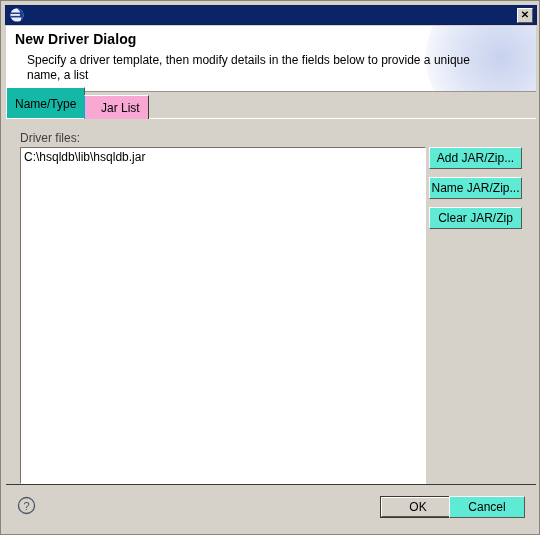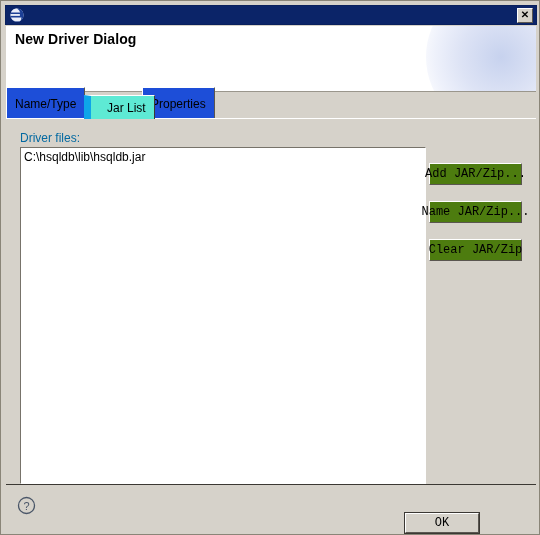--- a/index.html
+++ b/index.html
@@ -114,37 +114,37 @@
     left: 5px;
     top: 94px;
     width: 530px;
     height: 24px;
   }
   .tab {
     position: absolute;
     bottom: 0;
     height: 32px;
     box-sizing: border-box;
-    background: #1d4ed8;
+    background: #14b8a6;
     border-top: 1px solid #ffffff;
     border-left: 1px solid #ffffff;
     border-right: 1px solid #5a5650;
     padding: 0 8px;
     font-size: 12px;
     color: #000000;
     display: flex;
     align-items: center;
     cursor: pointer;
     white-space: nowrap;
   }
   .tab.selected {
     height: 24px;
-    background: #5eead4;
-    border-top: 1px solid #ffffff;
-    border-left: 7px solid #0ea5e9;
+    background: #f9a8d4;
+    border-top: 1px solid #ffffff;
+    border-left: 1px solid #0ea5e9;
     border-right: 1px solid #3d3a34;
     z-index: 3;
     padding-left: 16px;
   }
 
   
   .panel {
     position: absolute;
     left: 5px;
     top: 117px;
@@ -152,21 +152,21 @@
     height: 365px;
     box-sizing: border-box;
     border-top: 1px solid #ffffff;
     background: #d6d2ca;
   }
   .field-label {
     position: absolute;
     left: 14px;
     top: 12px;
     font-size: 12px;
-    color: #0369a1;
+    color: #404040;
   }
 
   
   .listbox {
     position: absolute;
     left: 14px;
     top: 28px;
     width: 406px;
     height: 337px;
     box-sizing: border-box;
@@ -188,34 +188,33 @@
 
   
   .side-buttons {
     position: absolute;
     left: 423px;
     top: 28px;
     width: 93px;
   }
   .btn {
     box-sizing: border-box;
-    background: #4d7c0f;
+    background: #5eead4;
     border-top: 1px solid #ffffff;
     border-left: 1px solid #ffffff;
     border-right: 1px solid #5a5650;
     border-bottom: 1px solid #5a5650;
     font-size: 12px;
     color: #000000;
-    font-family: Liberation Mono, monospace;
+    font-family: Liberation Sans, sans-serif;
     display: flex;
     align-items: center;
     justify-content: center;
     cursor: pointer;
     white-space: nowrap;
-    margin-top: 16px;
   }
   .side-buttons .btn {
     width: 93px;
     height: 22px;
     margin-bottom: 8px;
   }
 
   
   .footer-sep {
     position: absolute;
@@ -258,21 +257,21 @@
     background: #d6d2ca;
     border-top: 1px solid #ffffff;
     border-left: 1px solid #ffffff;
     border-right: 1px solid #5a5650;
     border-bottom: 1px solid #5a5650;
     display: flex;
     align-items: center;
     justify-content: center;
     font-size: 12px;
   }
-  #ok-button  { right: 56px; }
+  #ok-button  { right: 80px; }
   #cancel-button { right: 11px; }
 </style>
 </head>
 <body>
 
 <div class="window">
 
   <div class="titlebar">
     <span class="title-icon">
       <svg width="16" height="16" viewBox="0 0 16 16" aria-hidden="true">
@@ -283,26 +282,26 @@
         <path d="M1.9 10.4a6.6 6.6 0 0 0 4.0 3.9h5.0a6.6 6.6 0 0 0 1.6-3.9z" fill="#e9edf8"></path>
       </svg>
     </span>
     <span class="title-spacer"></span>
     <button class="close-btn">✕</button>
   </div>
 
   <div class="banner">
     <span class="banner-glow"></span>
     <div class="banner-title">New Driver Dialog</div>
+    <div class="banner-desc">Specify a driver template, then modify details in the fields below to provide a unique name, a list</div>
   </div>
 
   <div class="tabstrip">
     <div class="tab" style="left:0px;">Name/Type</div>
     <div class="tab selected" style="left:78px;">Jar List</div>
-    <div class="tab" style="left:136px;">Properties</div>
   </div>
 
   <div class="panel">
     <div class="field-label">Driver files:</div>
 
     <div class="listbox">
       <div class="list-item">C:\hsqldb\lib\hsqldb.jar</div>
     </div>
 
     <div class="side-buttons">
@@ -316,15 +315,16 @@
   <div class="footer">
     <span class="help-icon">
       <svg width="19" height="19" viewBox="0 0 19 19" aria-hidden="true">
         <circle cx="9.5" cy="9.5" r="8" fill="none" stroke="#4a5668" stroke-width="1.3"></circle>
         <text x="9.5" y="13.6" text-anchor="middle" font-family="Liberation Sans, sans-serif" font-size="11" fill="#4a5668">?</text>
       </svg>
     </span>
     <button class="btn footer-btn default-btn" id="ok-button">
       <span class="inner">OK</span>
     </button>
+    <button class="btn footer-btn" id="cancel-button">Cancel</button>
   </div>
 
 </div>
 
 </body></html>

